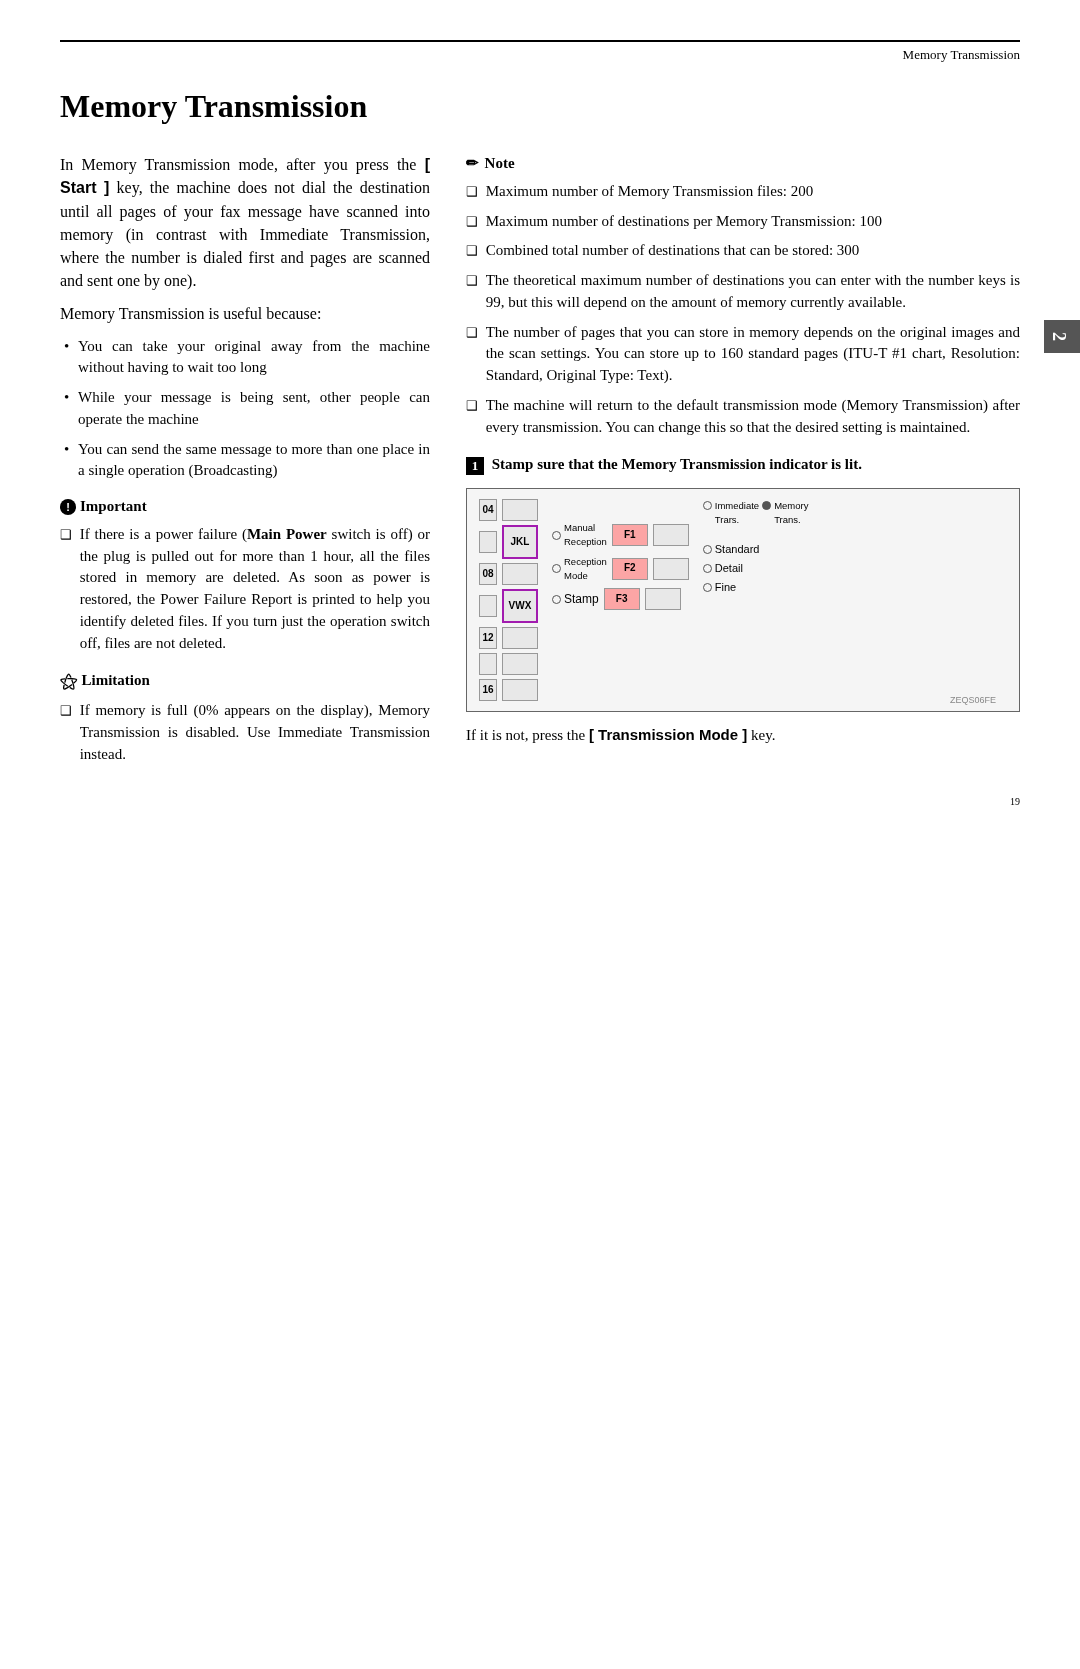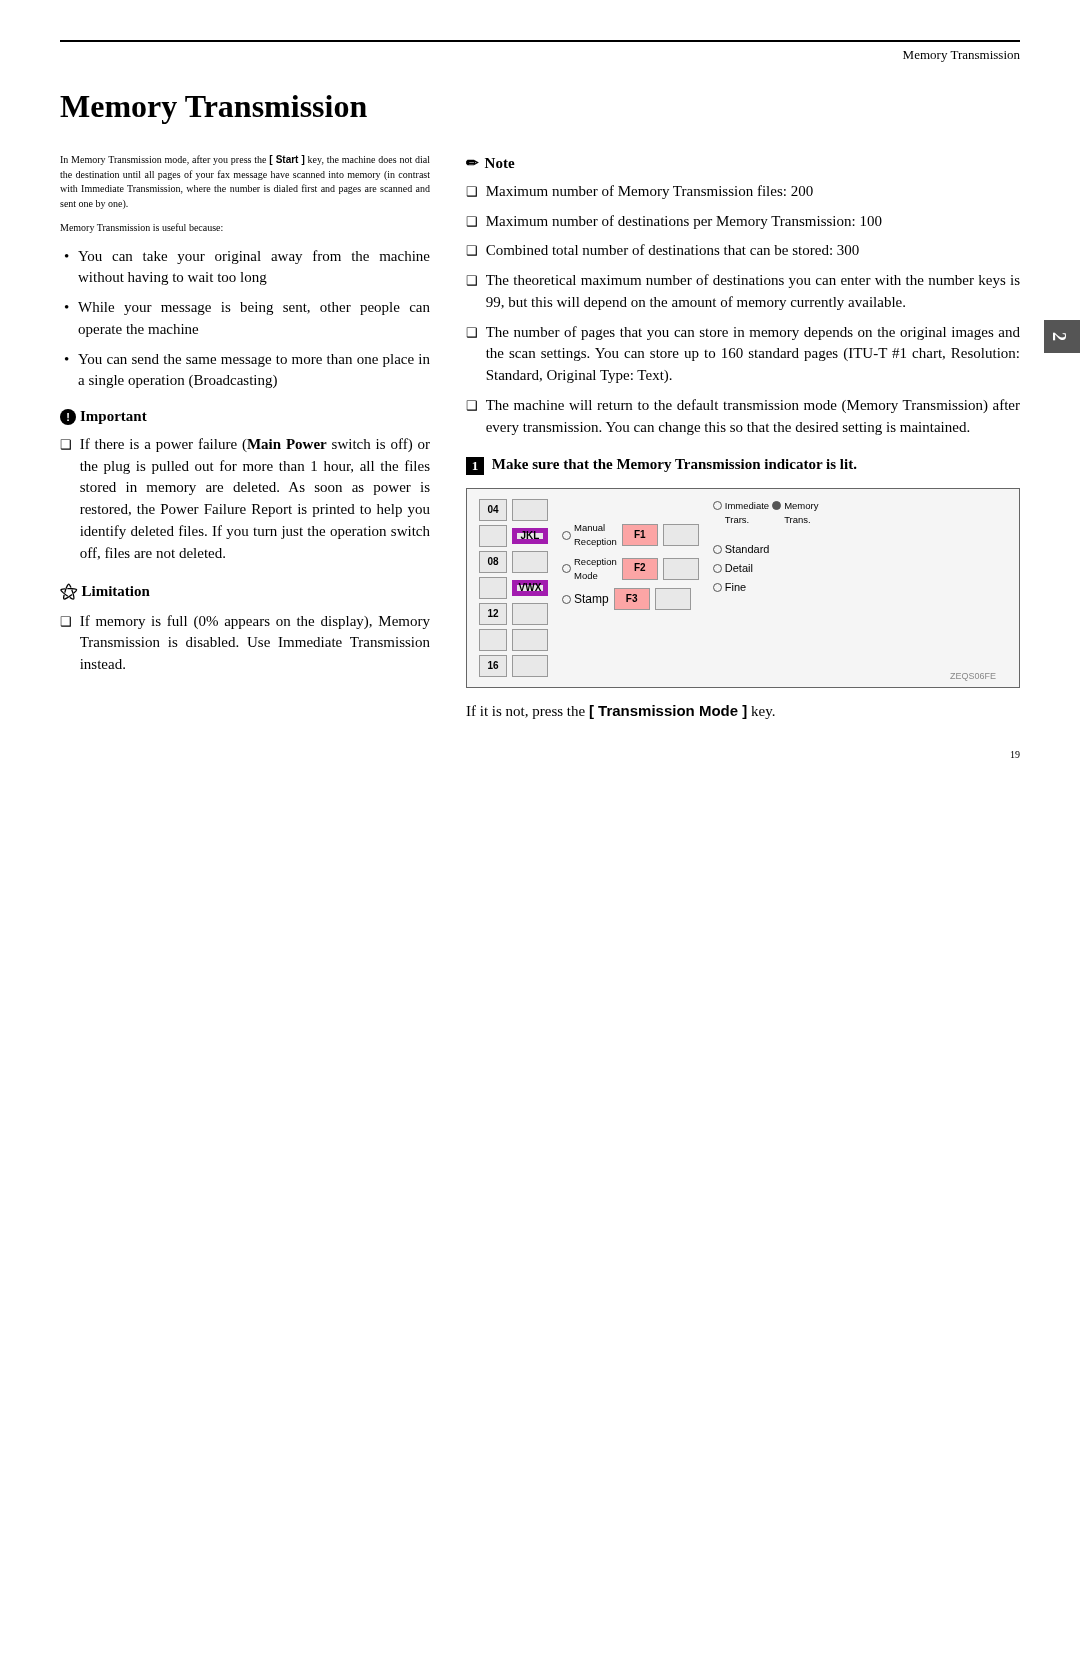--- a/index.html
+++ b/index.html
@@ -62,21 +62,21 @@
       flex: 0 0 370px;
       max-width: 370px;
     }
     .col-right {
       flex: 1;
     }
     
     p {
       text-align: justify;
       margin-bottom: 10px;
-      font-size: 10px;
+      font-size: 16px;
     }
     .key-bracket {
       font-family: Arial, sans-serif;
       font-weight: bold;
     }
     
     .bullet-list {
       list-style: none;
       margin: 8px 0 12px 0;
       padding: 0;
@@ -200,34 +200,34 @@
       display: flex;
       gap: 8px;
       align-items: flex-start;
     }
     .panel-key-row {
       display: flex;
       gap: 5px;
       align-items: center;
     }
     .panel-key-num {
-      width: 28px;
+      width: 18px;
       height: 22px;
       border: 1px solid #999;
       background: #e8e8e8;
       display: flex;
       align-items: center;
       justify-content: center;
       font-size: 10px;
       font-weight: bold;
     }
     .panel-key-alpha {
       width: 36px;
-      height: 16px;
-      border: 5px solid #a21caf;
+      height: 34px;
+      border: 2px solid #a21caf;
       background: #e8e8e8;
       display: flex;
       align-items: center;
       justify-content: center;
       font-size: 10px;
       font-weight: bold;
     }
     .radio-circle {
       width: 9px;
       height: 9px;
@@ -362,21 +362,21 @@
           <span>The number of pages that you can store in memory depends on the original images and the scan settings. You can store up to 160 standard pages (ITU-T #1 chart, Resolution: Standard, Original Type: Text).</span>
         </div>
         <div class="checkbox-item">
           <span class="checkbox-sym">❑</span>
           <span>The machine will return to the default transmission mode (Memory Transmission) after every transmission. You can change this so that the desired setting is maintained.</span>
         </div>
       </div>
 
       <div class="step-instruction">
         <span class="step-num">1</span>
-        <strong><span class="step-text">Make sure that the Memory Transmission indicator is lit.</span></strong>
+        <strong><span class="step-text">Stamp sure that the Memory Transmission indicator is lit.</span></strong>
       </div>
 
       <div class="control-panel">
         <div class="panel-inner">
 
           <div class="panel-col-keys">
             <div class="panel-key-row">
               <div class="panel-key-num">04</div>
               <div class="panel-blank-key"></div>
             </div>

